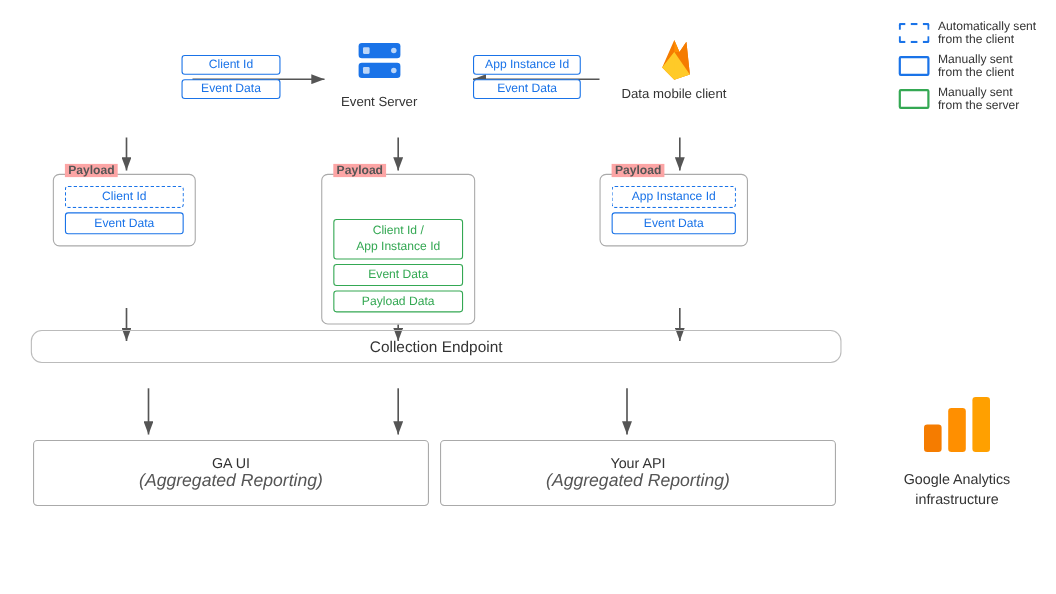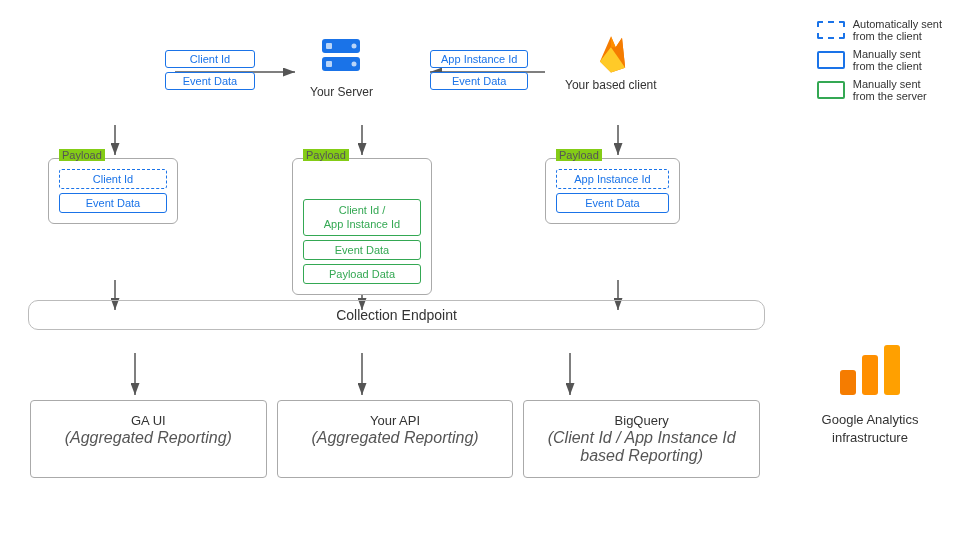--- a/index.html
+++ b/index.html
@@ -67,24 +67,24 @@
       border-radius: 6px;
       padding: 6px 10px;
       min-width: 130px;
       position: relative;
     }
 
     .payload-label {
       position: absolute;
       top: -10px;
       left: 10px;
-      background: #84cc16;
+      background: #fca5a5;
       font-size: 11px;
       color: #555;
-      font-weight: 400;
+      font-weight: 700;
       padding: 0 3px;
     }
 
     .payload-item {
       border: 1.5px dashed #1a73e8;
       border-radius: 3px;
       padding: 3px 8px;
       margin: 4px 0;
       font-size: 11px;
       color: #1a73e8;
@@ -151,21 +151,21 @@
       top: 0;
       left: 0;
       width: 960px;
       height: 540px;
       pointer-events: none;
     }
 
     
     .ga-infra {
       position: absolute;
-      top: 340px;
+      top: 356px;
       right: 10px;
       width: 160px;
       text-align: center;
     }
 
     .ga-infra-title {
       font-size: 13px;
       color: #333;
       font-weight: 500;
       margin-top: 8px;
@@ -255,38 +255,38 @@
   <div style="position:absolute; top:35px; left:310px; display:flex; flex-direction:column; align-items:center; gap:4px;">
 
     <svg class="server-icon" viewBox="0 0 46 46" fill="none">
       <rect x="4" y="4" width="38" height="14" rx="3" fill="#1a73e8"></rect>
       <rect x="8" y="8" width="6" height="6" rx="1" fill="#fff" opacity="0.7"></rect>
       <circle cx="36" cy="11" r="2.5" fill="#fff" opacity="0.7"></circle>
       <rect x="4" y="22" width="38" height="14" rx="3" fill="#1a73e8"></rect>
       <rect x="8" y="26" width="6" height="6" rx="1" fill="#fff" opacity="0.7"></rect>
       <circle cx="36" cy="29" r="2.5" fill="#fff" opacity="0.7"></circle>
     </svg>
-    <span class="client-label">Your Server</span>
+    <span class="client-label">Event Server</span>
   </div>
 
   <div style="position:absolute; top:50px; left:430px; display:flex; flex-direction:column; gap:4px;">
     <div class="data-tag">App Instance Id</div>
     <div class="data-tag">Event Data</div>
   </div>
 
   <div style="position:absolute; top:30px; left:565px; display:flex; flex-direction:column; align-items:center; gap:4px;">
 
     <svg class="firebase-icon" viewBox="0 0 44 56" fill="none">
       <path d="M8 40 L22 8 L28 22 L36 10 L40 48 L22 54 Z" fill="#F57C00"></path>
       <path d="M8 40 L22 22 L40 48 L22 54 Z" fill="#FFCA28"></path>
       <path d="M22 8 L28 22 L22 22 Z" fill="#FF8F00"></path>
       <path d="M36 10 L28 22 L40 48 Z" fill="#F57C00"></path>
       <path d="M8 40 L22 22 L22 54 Z" fill="#FFCA28" opacity="0.6"></path>
     </svg>
-    <span class="client-label">Your based client</span>
+    <span class="client-label">Data mobile client</span>
   </div>
 
   <div class="payload-box" style="position:absolute; top:158px; left:48px; min-width:130px;">
     <span class="payload-label">Payload</span>
     <div class="payload-item dashed-blue">Client Id</div>
     <div class="payload-item solid-blue">Event Data</div>
   </div>
 
   <div class="payload-box" style="position:absolute; top:158px; left:292px; min-width:140px;">
     <span class="payload-label">Payload</span>
@@ -306,24 +306,20 @@
   </div>
 
   <div class="bottom-section">
     <div class="bottom-box">
       <div class="bottom-box-title">GA UI</div>
       <div class="bottom-box-subtitle">(Aggregated Reporting)</div>
     </div>
     <div class="bottom-box">
       <div class="bottom-box-title">Your API</div>
       <div class="bottom-box-subtitle">(Aggregated Reporting)</div>
-    </div>
-    <div class="bottom-box">
-      <div class="bottom-box-title">BigQuery</div>
-      <div class="bottom-box-subtitle" style="white-space:pre-line;">(Client Id / App Instance Id<br>based Reporting)</div>
     </div>
   </div>
 
   <div class="ga-infra">
     
     <svg width="70" height="60" viewBox="0 0 70 60">
 
       <rect x="5" y="30" width="16" height="25" rx="3" fill="#F57C00"></rect>
       <rect x="27" y="15" width="16" height="40" rx="3" fill="#FF8F00"></rect>
       <rect x="49" y="5" width="16" height="50" rx="3" fill="#FFA000"></rect>

